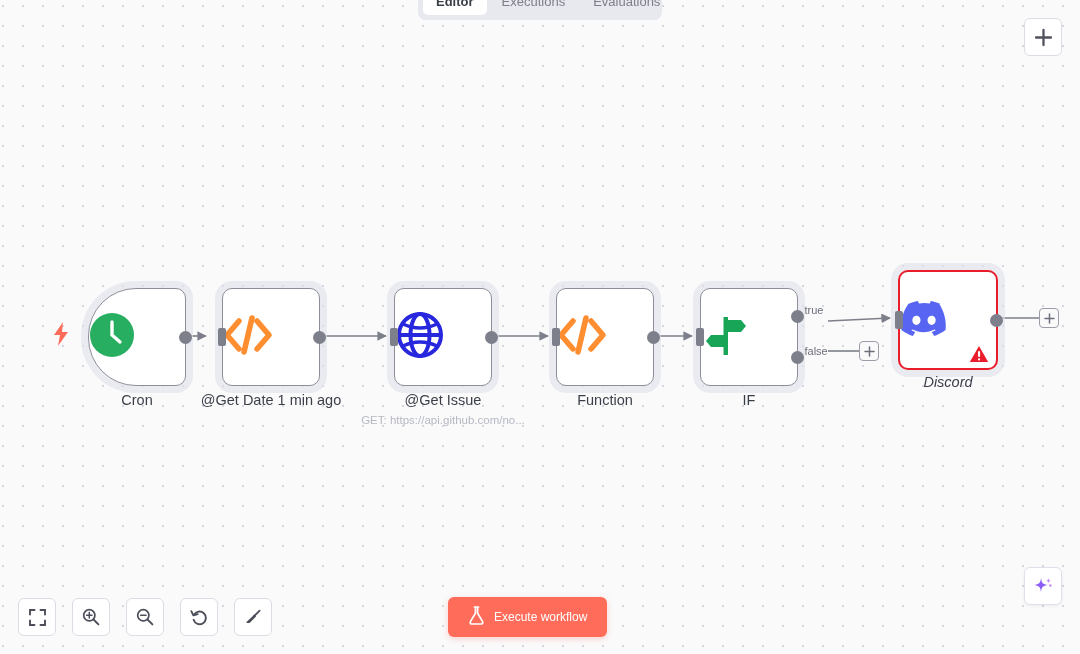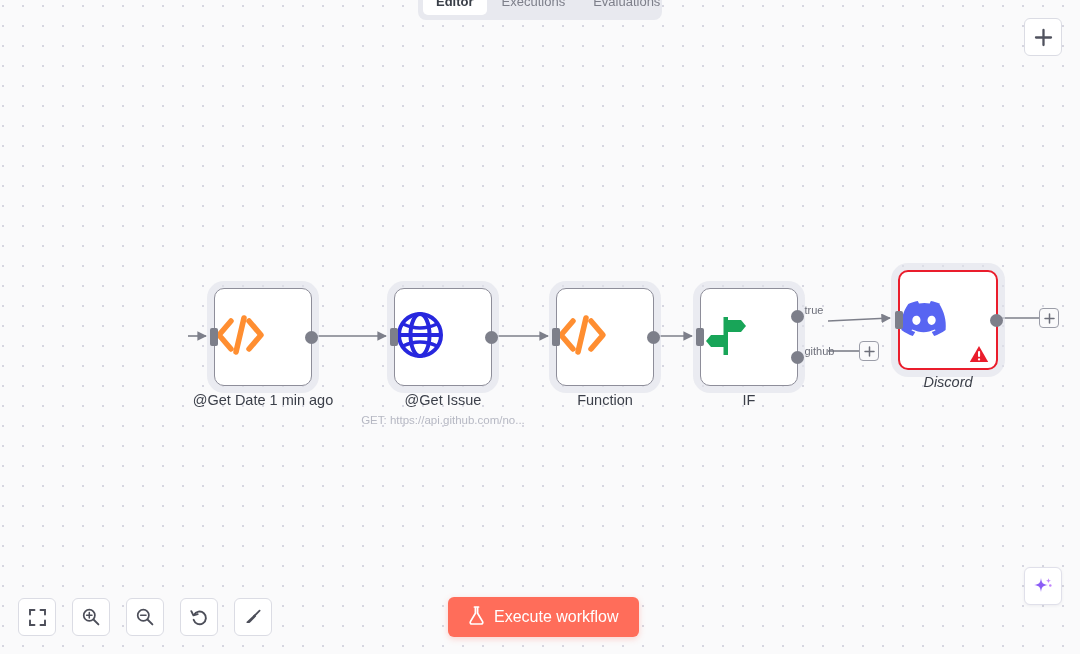--- a/index.html
+++ b/index.html
@@ -93,21 +93,21 @@
   #execute-workflow-btn {
     position: absolute;
     left: 448px;
     top: 597px;
     height: 40px;
     padding: 0 20px;
     background: #ff6d5a;
     color: #ffffff;
     border: none;
     border-radius: 6px;
-    font-size: 16px;
+    font-size: 12px;
     font-family: "Liberation Sans", sans-serif;
     display: flex;
     align-items: center;
     gap: 9px;
     cursor: pointer;
     box-shadow: 0 2px 6px rgba(255,109,90,.28);
   }
 
   
   #edges {
@@ -245,22 +245,39 @@
 
     <line x1="656" y1="336" x2="692" y2="336" stroke="#7d7f8a" stroke-width="1.6" marker-end="url(#arrow)"></line>
 
     <path d="M 828 321 L 890 318" stroke="#7d7f8a" stroke-width="1.6" fill="none" marker-end="url(#arrow)"></path>
 
     <line x1="828" y1="351" x2="860" y2="351" stroke="#7d7f8a" stroke-width="1.6"></line>
 
     <line x1="996" y1="318" x2="1040" y2="318" stroke="#7d7f8a" stroke-width="1.6"></line>
   </svg>
 
-
-  <div class="node" style="left:214px; top:288px;">
+  <div class="node" style="left:88px; top:288px;">
+    <span class="trigger-bolt">
+      <svg width="20" height="26" viewBox="0 0 20 26">
+        <path d="M12 1 L3 14 L9 14 L7 25 L17 11 L11 11 Z" fill="#ff6d5a"></path>
+      </svg>
+    </span>
+    <div class="node-box trigger">
+      <span>
+        <svg width="46" height="46" viewBox="0 0 46 46">
+          <circle cx="23" cy="23" r="22" fill="#27AE60"></circle>
+          <path d="M23 10 L23 23 L31 30" stroke="#ffffff" stroke-width="3.4" stroke-linecap="round" fill="none"></path>
+        </svg>
+      </span>
+      <span class="port-out"></span>
+    </div>
+    <div class="node-label">Cron</div>
+  </div>
+
+  <div class="node" style="left:222px; top:288px;">
     <div class="node-box">
       <span class="port-in"></span>
       <span>
         <svg width="50" height="44" viewBox="0 0 50 44">
           <path d="M16 8 L4 22 L16 36" stroke="#FF8E31" stroke-width="5.5" stroke-linecap="round" stroke-linejoin="round" fill="none"></path>
           <path d="M34 8 L46 22 L34 36" stroke="#FF8E31" stroke-width="5.5" stroke-linecap="round" stroke-linejoin="round" fill="none"></path>
           <path d="M29 5 L21 39" stroke="#FF8E31" stroke-width="5.5" stroke-linecap="round" fill="none"></path>
         </svg>
       </span>
       <span class="port-out"></span>
@@ -308,21 +325,21 @@
         <svg width="50" height="48" viewBox="0 0 50 48">
           <rect x="22.5" y="6" width="4.5" height="38" fill="#18A558"></rect>
           <path d="M23 9 h17 l5 6 l-5 6 h-17 z" fill="#18A558"></path>
           <path d="M27 24 h-17 l-5 6 l5 6 h17 z" fill="#18A558"></path>
         </svg>
       </span>
       <span class="port-out p-true">
         <span class="port-label">true</span>
       </span>
       <span class="port-out p-false">
-        <span class="port-label">github</span>
+        <span class="port-label">false</span>
       </span>
     </div>
     <div class="node-label">IF</div>
   </div>
 
   <div class="node" style="left:898px; top:270px;font-style:italic;">
     <div class="node-box error">
       <span class="port-in"></span>
       <span>
         <svg width="48" height="38" viewBox="0 0 48 38">

